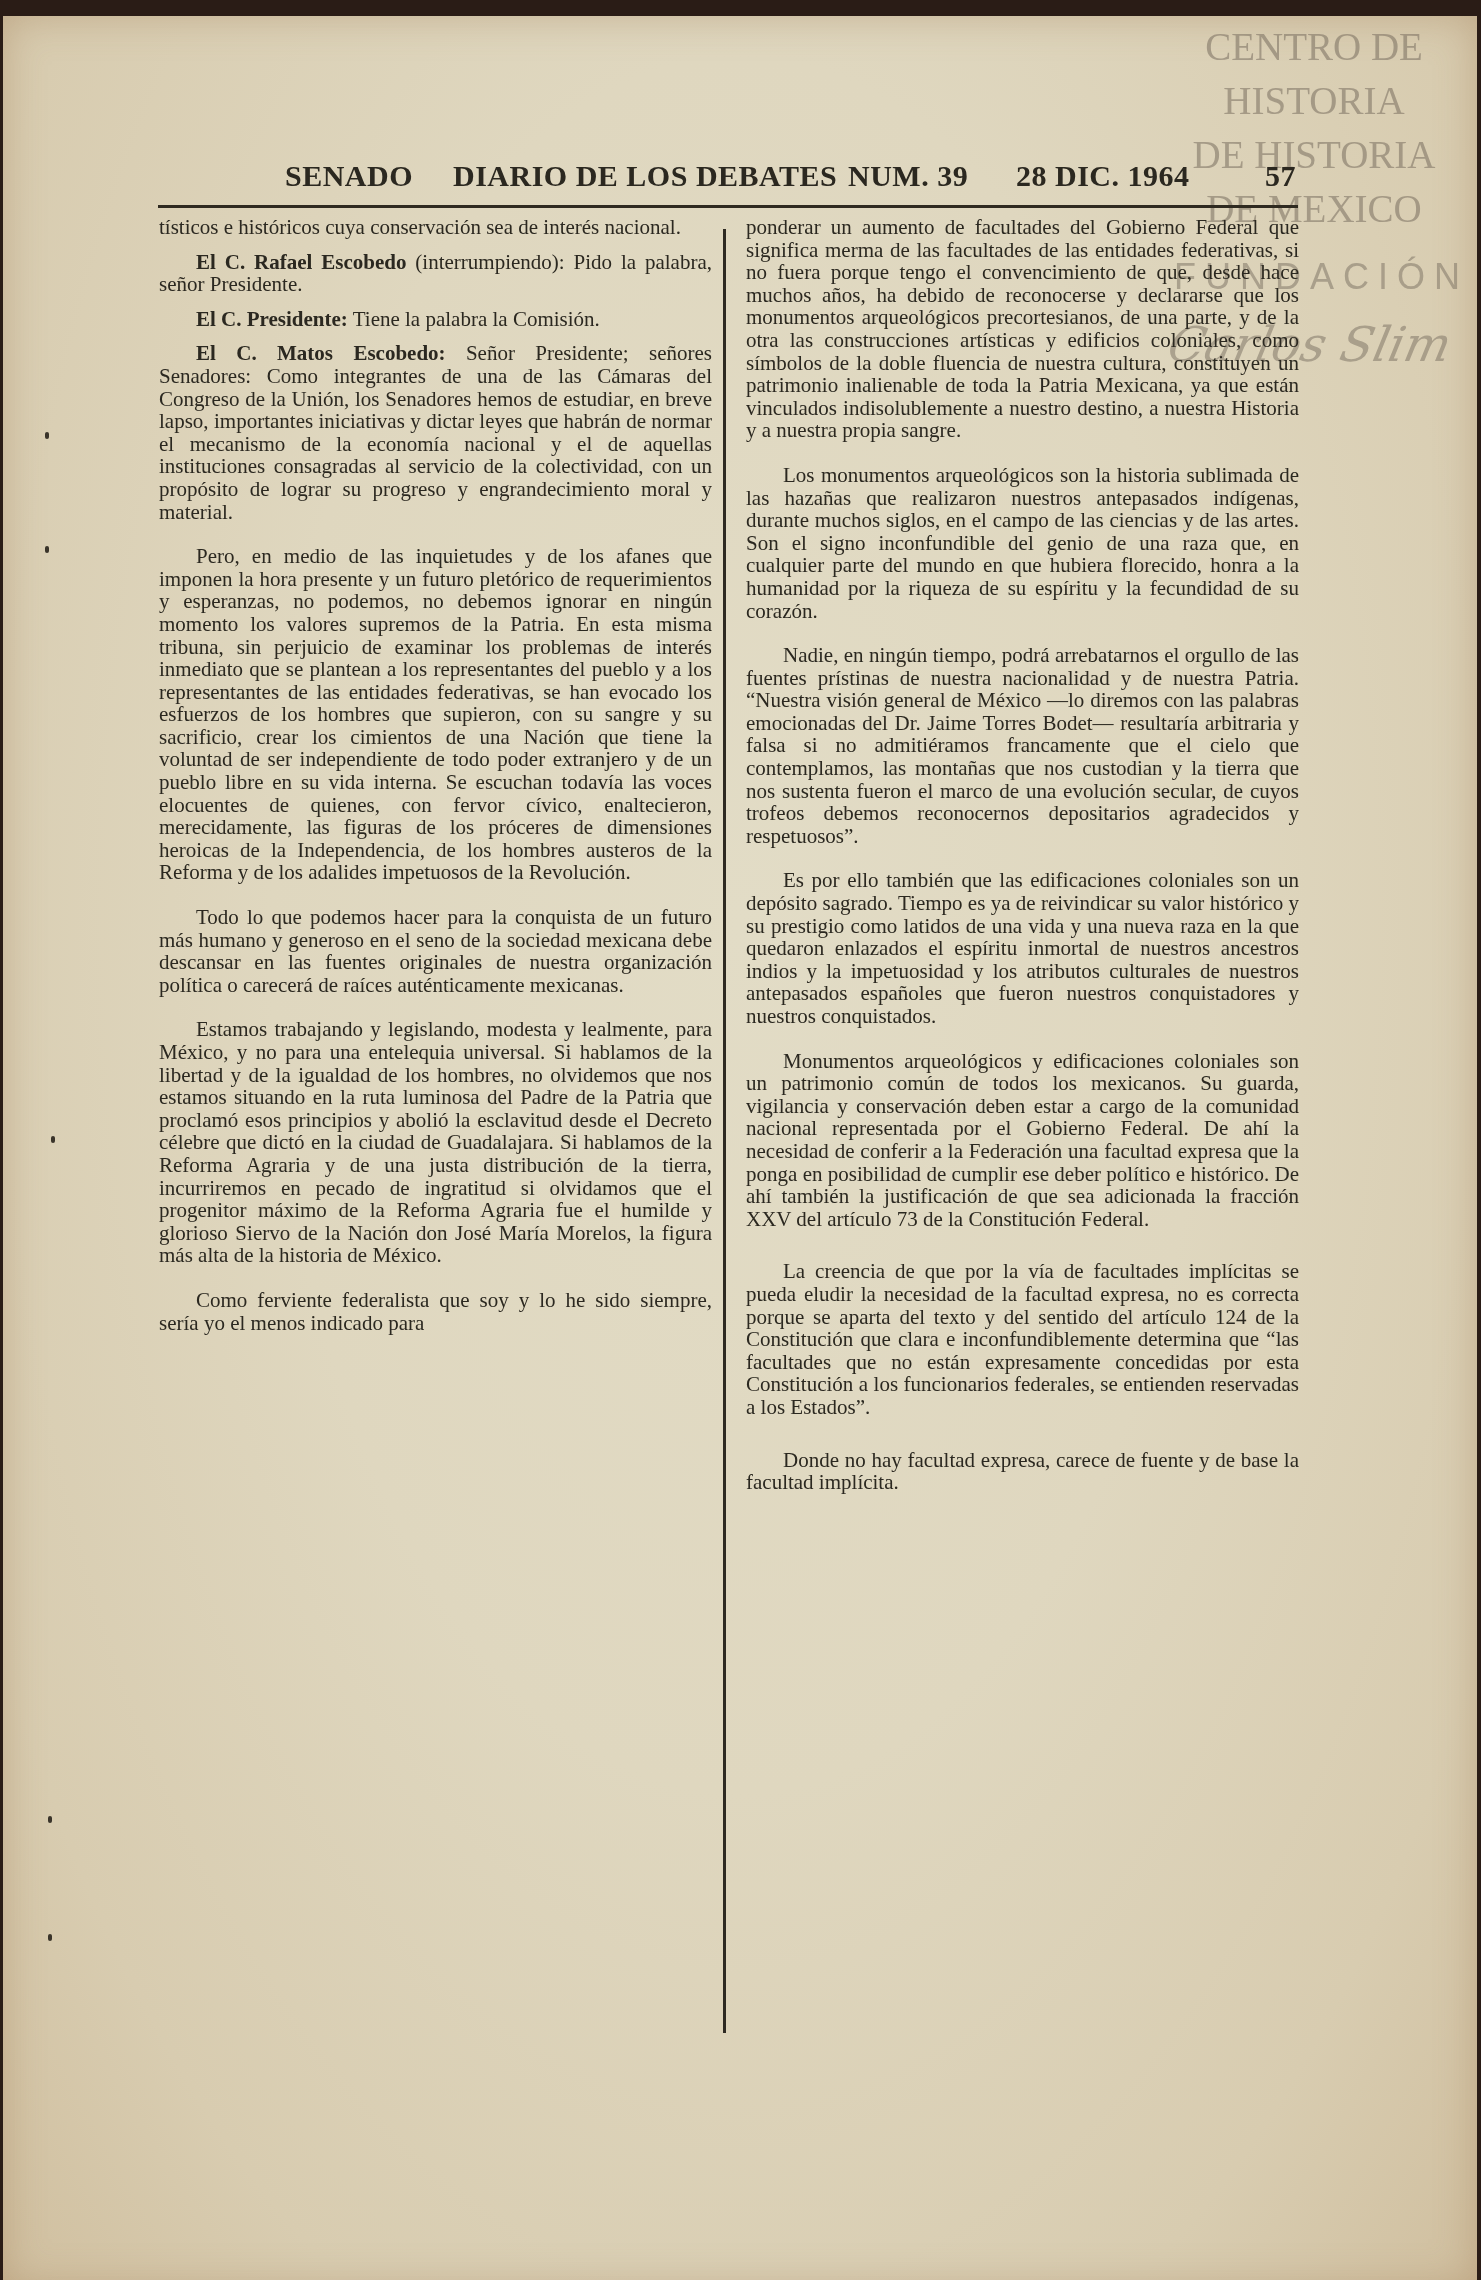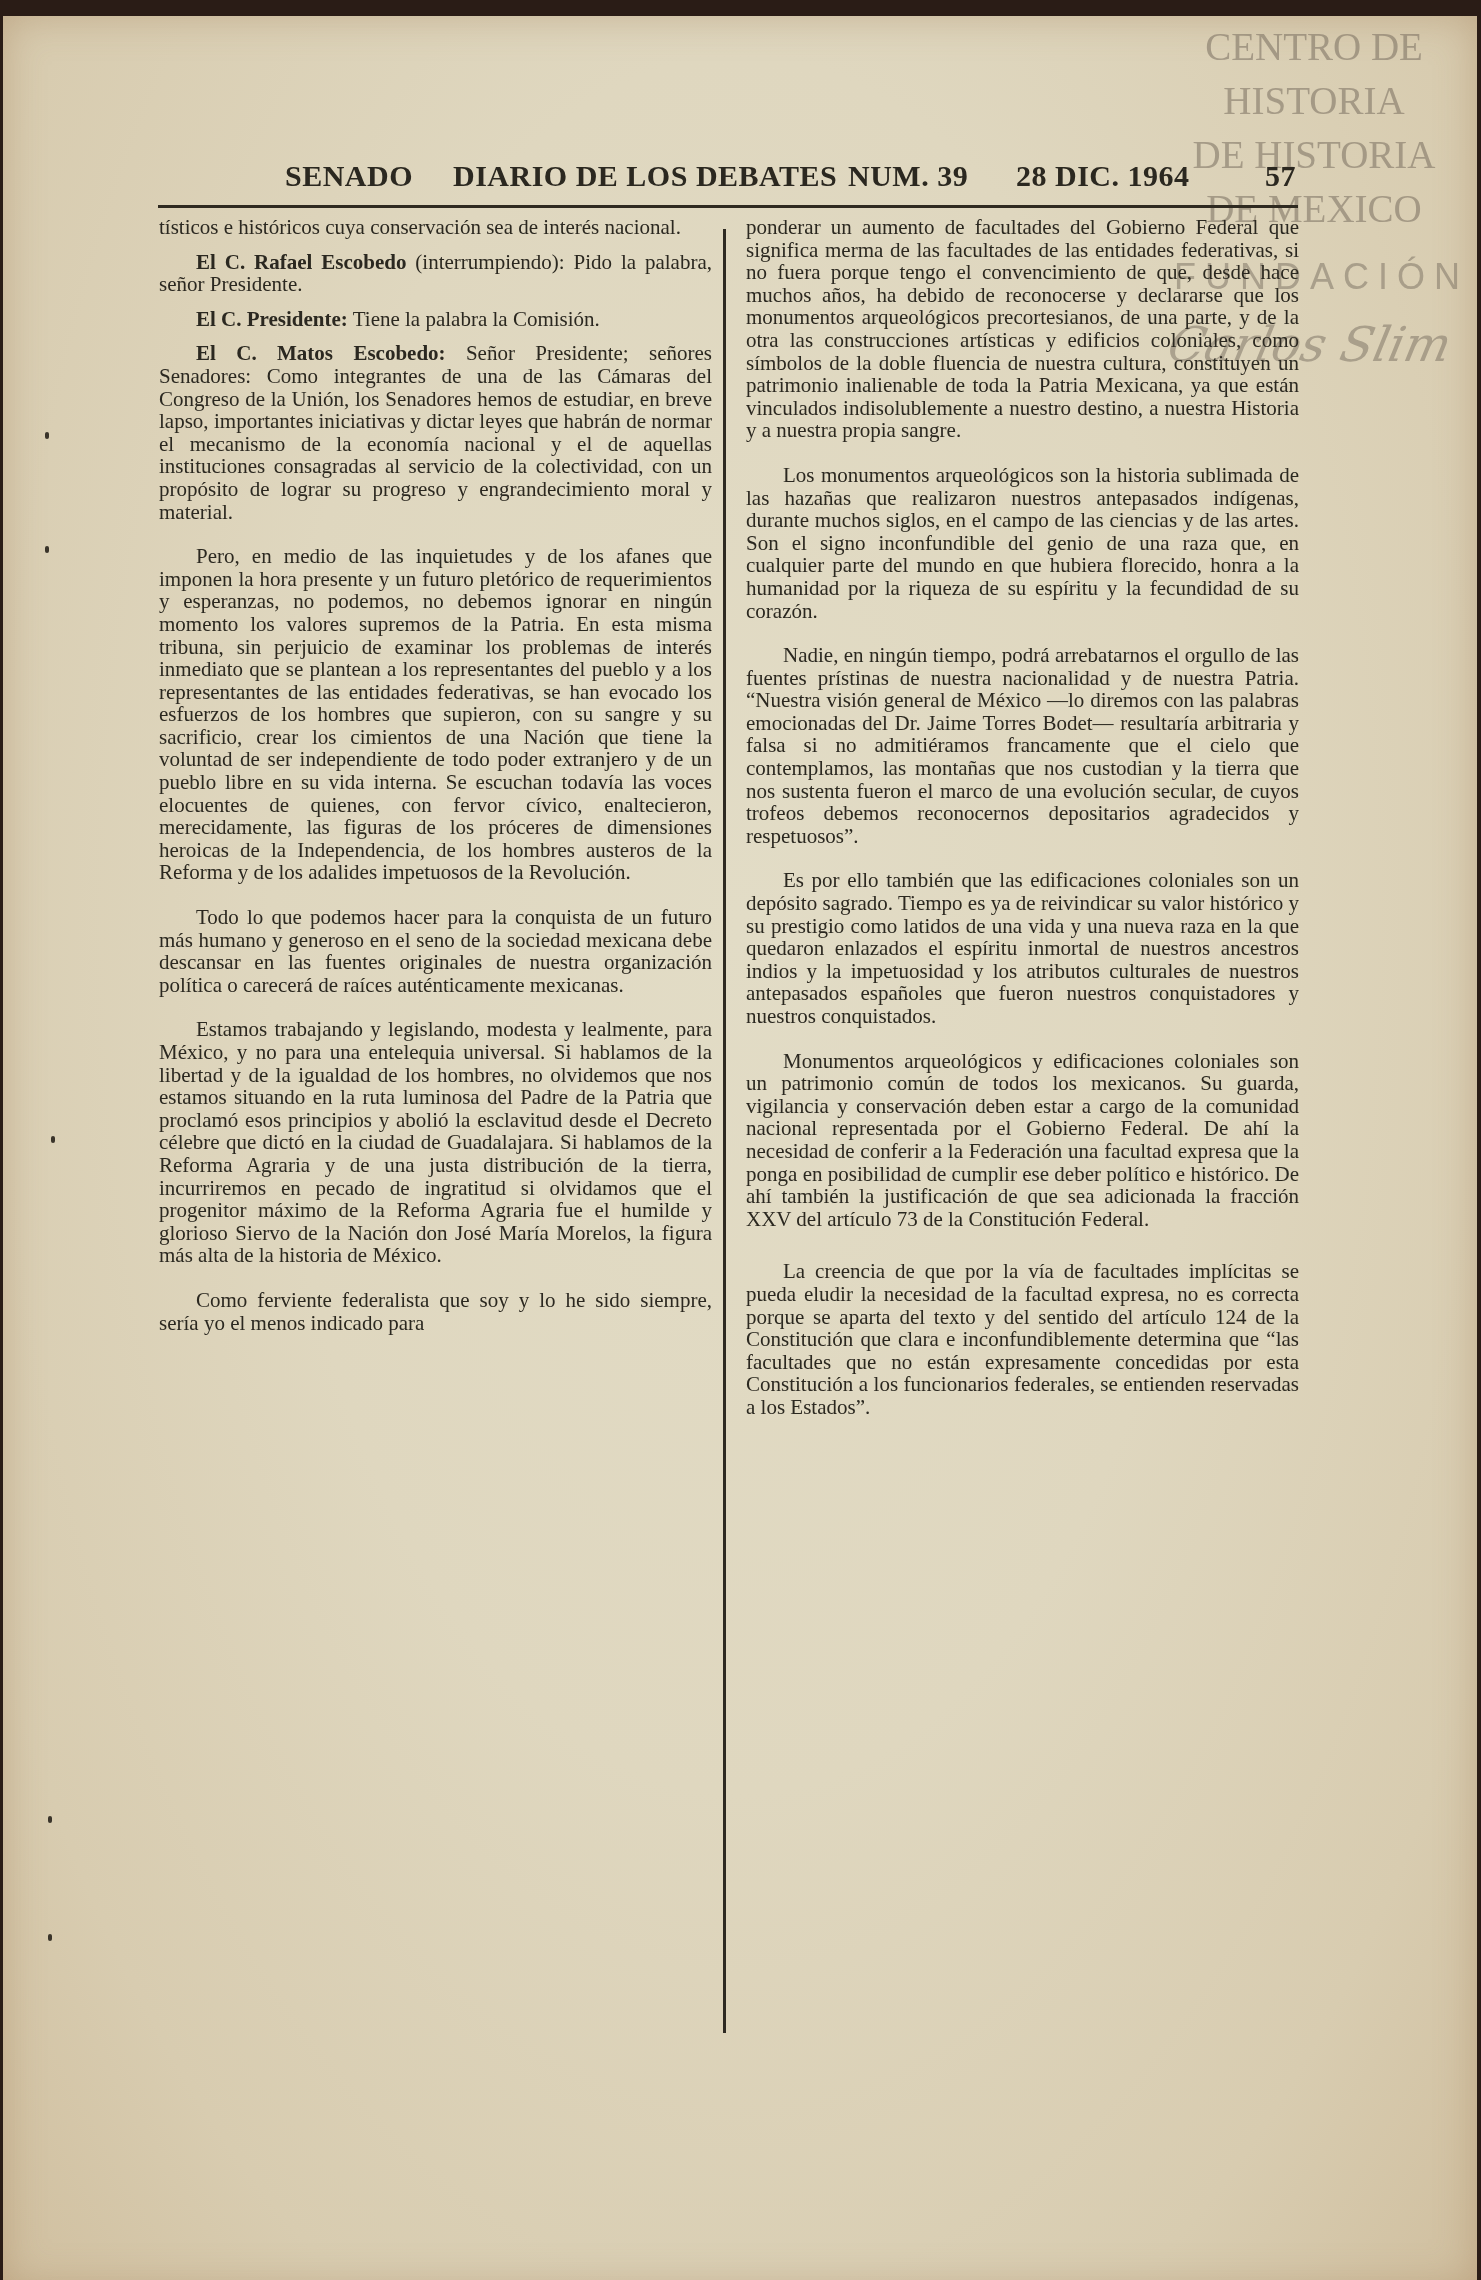--- a/index.html
+++ b/index.html
@@ -85,20 +85,21 @@
     <p class="sp2">Como ferviente federalista que soy y lo he sido siempre, sería yo el menos indicado para</p>
   </div>
 
   <div class="col right">
     <p class="noindent">ponderar un aumento de facultades del Gobierno Federal que significa merma de las facultades de las entidades federativas, si no fuera porque tengo el convencimiento de que, desde hace muchos años, ha debido de reconocerse y declararse que los monumentos arqueológicos precortesianos, de una parte, y de la otra las construcciones artísticas y edificios coloniales, como símbolos de la doble fluencia de nuestra cultura, constituyen un patrimonio inalienable de toda la Patria Mexicana, ya que están vinculados indisolublemente a nuestro destino, a nuestra Historia y a nuestra propia sangre.</p>
     <p class="sp2">Los monumentos arqueológicos son la historia sublimada de las hazañas que realizaron nuestros antepasados indígenas, durante muchos siglos, en el campo de las ciencias y de las artes. Son el signo inconfundible del genio de una raza que, en cualquier parte del mundo en que hubiera florecido, honra a la humanidad por la riqueza de su espíritu y la fecundidad de su corazón.</p>
     <p class="sp2">Nadie, en ningún tiempo, podrá arrebatarnos el orgullo de las fuentes prístinas de nuestra nacionalidad y de nuestra Patria. “Nuestra visión general de México —lo diremos con las palabras emocionadas del Dr. Jaime Torres Bodet— resultaría arbitraria y falsa si no admitiéramos francamente que el cielo que contemplamos, las montañas que nos custodian y la tierra que nos sustenta fueron el marco de una evolución secular, de cuyos trofeos debemos reconocernos depositarios agradecidos y respetuosos”.</p>
     <p class="sp2">Es por ello también que las edificaciones coloniales son un depósito sagrado. Tiempo es ya de reivindicar su valor histórico y su prestigio como latidos de una vida y una nueva raza en la que quedaron enlazados el espíritu inmortal de nuestros ancestros indios y la impetuosidad y los atributos culturales de nuestros antepasados españoles que fueron nuestros conquistadores y nuestros conquistados.</p>
     <p class="sp2">Monumentos arqueológicos y edificaciones coloniales son un patrimonio común de todos los mexicanos. Su guarda, vigilancia y conservación deben estar a cargo de la comunidad nacional representada por el Gobierno Federal. De ahí la necesidad de conferir a la Federación una facultad expresa que la ponga en posibilidad de cumplir ese deber político e histórico. De ahí también la justificación de que sea adicionada la fracción XXV del artículo 73 de la Constitución Federal.</p>
     <p class="sp2" style="margin-top:30px">La creencia de que por la vía de facultades implícitas se pueda eludir la necesidad de la facultad expresa, no es correcta porque se aparta del texto y del sentido del artículo 124 de la Constitución que clara e inconfundiblemente determina que “las facultades que no están expresamente concedidas por esta Constitución a los funcionarios federales, se entienden reservadas a los Estados”.</p>
+    <p class="sp2" style="margin-top:30px">Donde no hay facultad expresa, carece de fuente y de base la facultad implícita.</p>
   </div>
 
   <div class="margin-mark" style="left:42px;top:416px"></div>
   <div class="margin-mark" style="left:42px;top:530px"></div>
   <div class="margin-mark" style="left:48px;top:1120px"></div>
   <div class="margin-mark" style="left:45px;top:1800px"></div>
   <div class="margin-mark" style="left:45px;top:1918px"></div>
 </div>
 
 </body></html>

